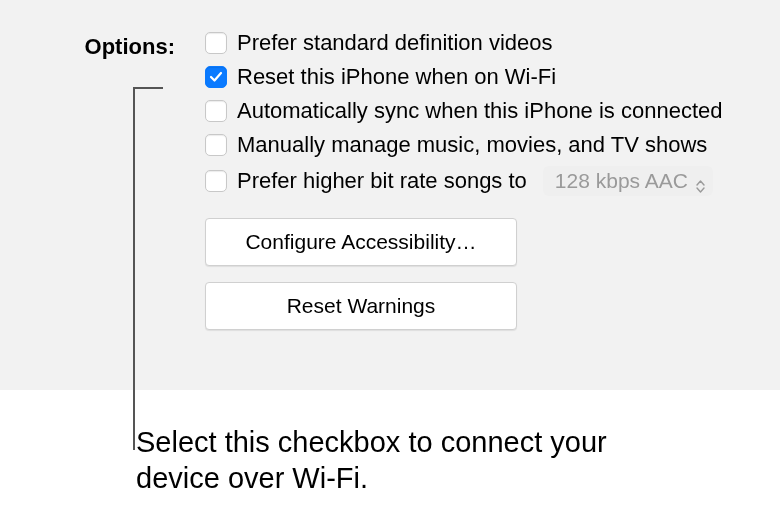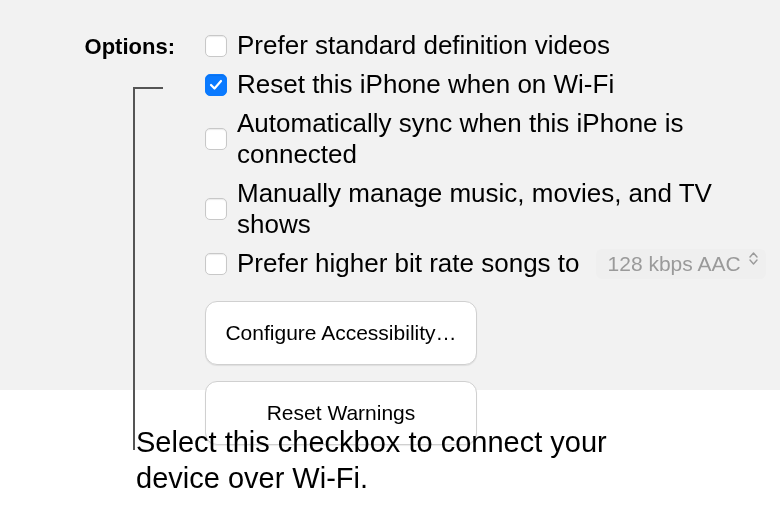--- a/index.html
+++ b/index.html
@@ -59,26 +59,26 @@
     }
     .checkbox.checked {
       background: #0a7aff;
       border-color: #0a7aff;
     }
     .checkbox.checked svg {
       width: 14px;
       height: 14px;
     }
     .checkbox-label {
-      font-size: 26px;
+      font-size: 22px;
       color: #000;
     }
     .dropdown {
       display: inline-flex;
-      align-items: flex-start;
+      align-items: flex-end;
       background: #efefef;
       border-radius: 6px;
       padding: 3px 8px 3px 12px;
       margin-left: 6px;
       font-size: 21px;
       color: #9a9a9a;
       gap: 8px;
       cursor: default;
     }
     .dropdown-arrows {
@@ -93,28 +93,28 @@
     }
     .button-stack {
       margin-top: 22px;
       display: flex;
       flex-direction: column;
       gap: 16px;
     }
     .mac-button {
       background: #fff;
       border: 1px solid #d0d0d0;
-      border-radius: 12px;
+      border-radius: 4px;
       box-shadow: 0 1px 1px rgba(0,0,0,0.08);
       font-size: 21px;
       color: #000;
-      padding: 19px 18px;
+      padding: 11px 18px;
       cursor: pointer;
       text-align: center;
-      width: 272px;
+      width: 312px;
     }
     .callout-line-vertical {
       position: absolute;
       left: 133px;
       top: 87px;
       width: 2px;
       height: 363px;
       background: #555;
     }
     .callout-line-horizontal {

